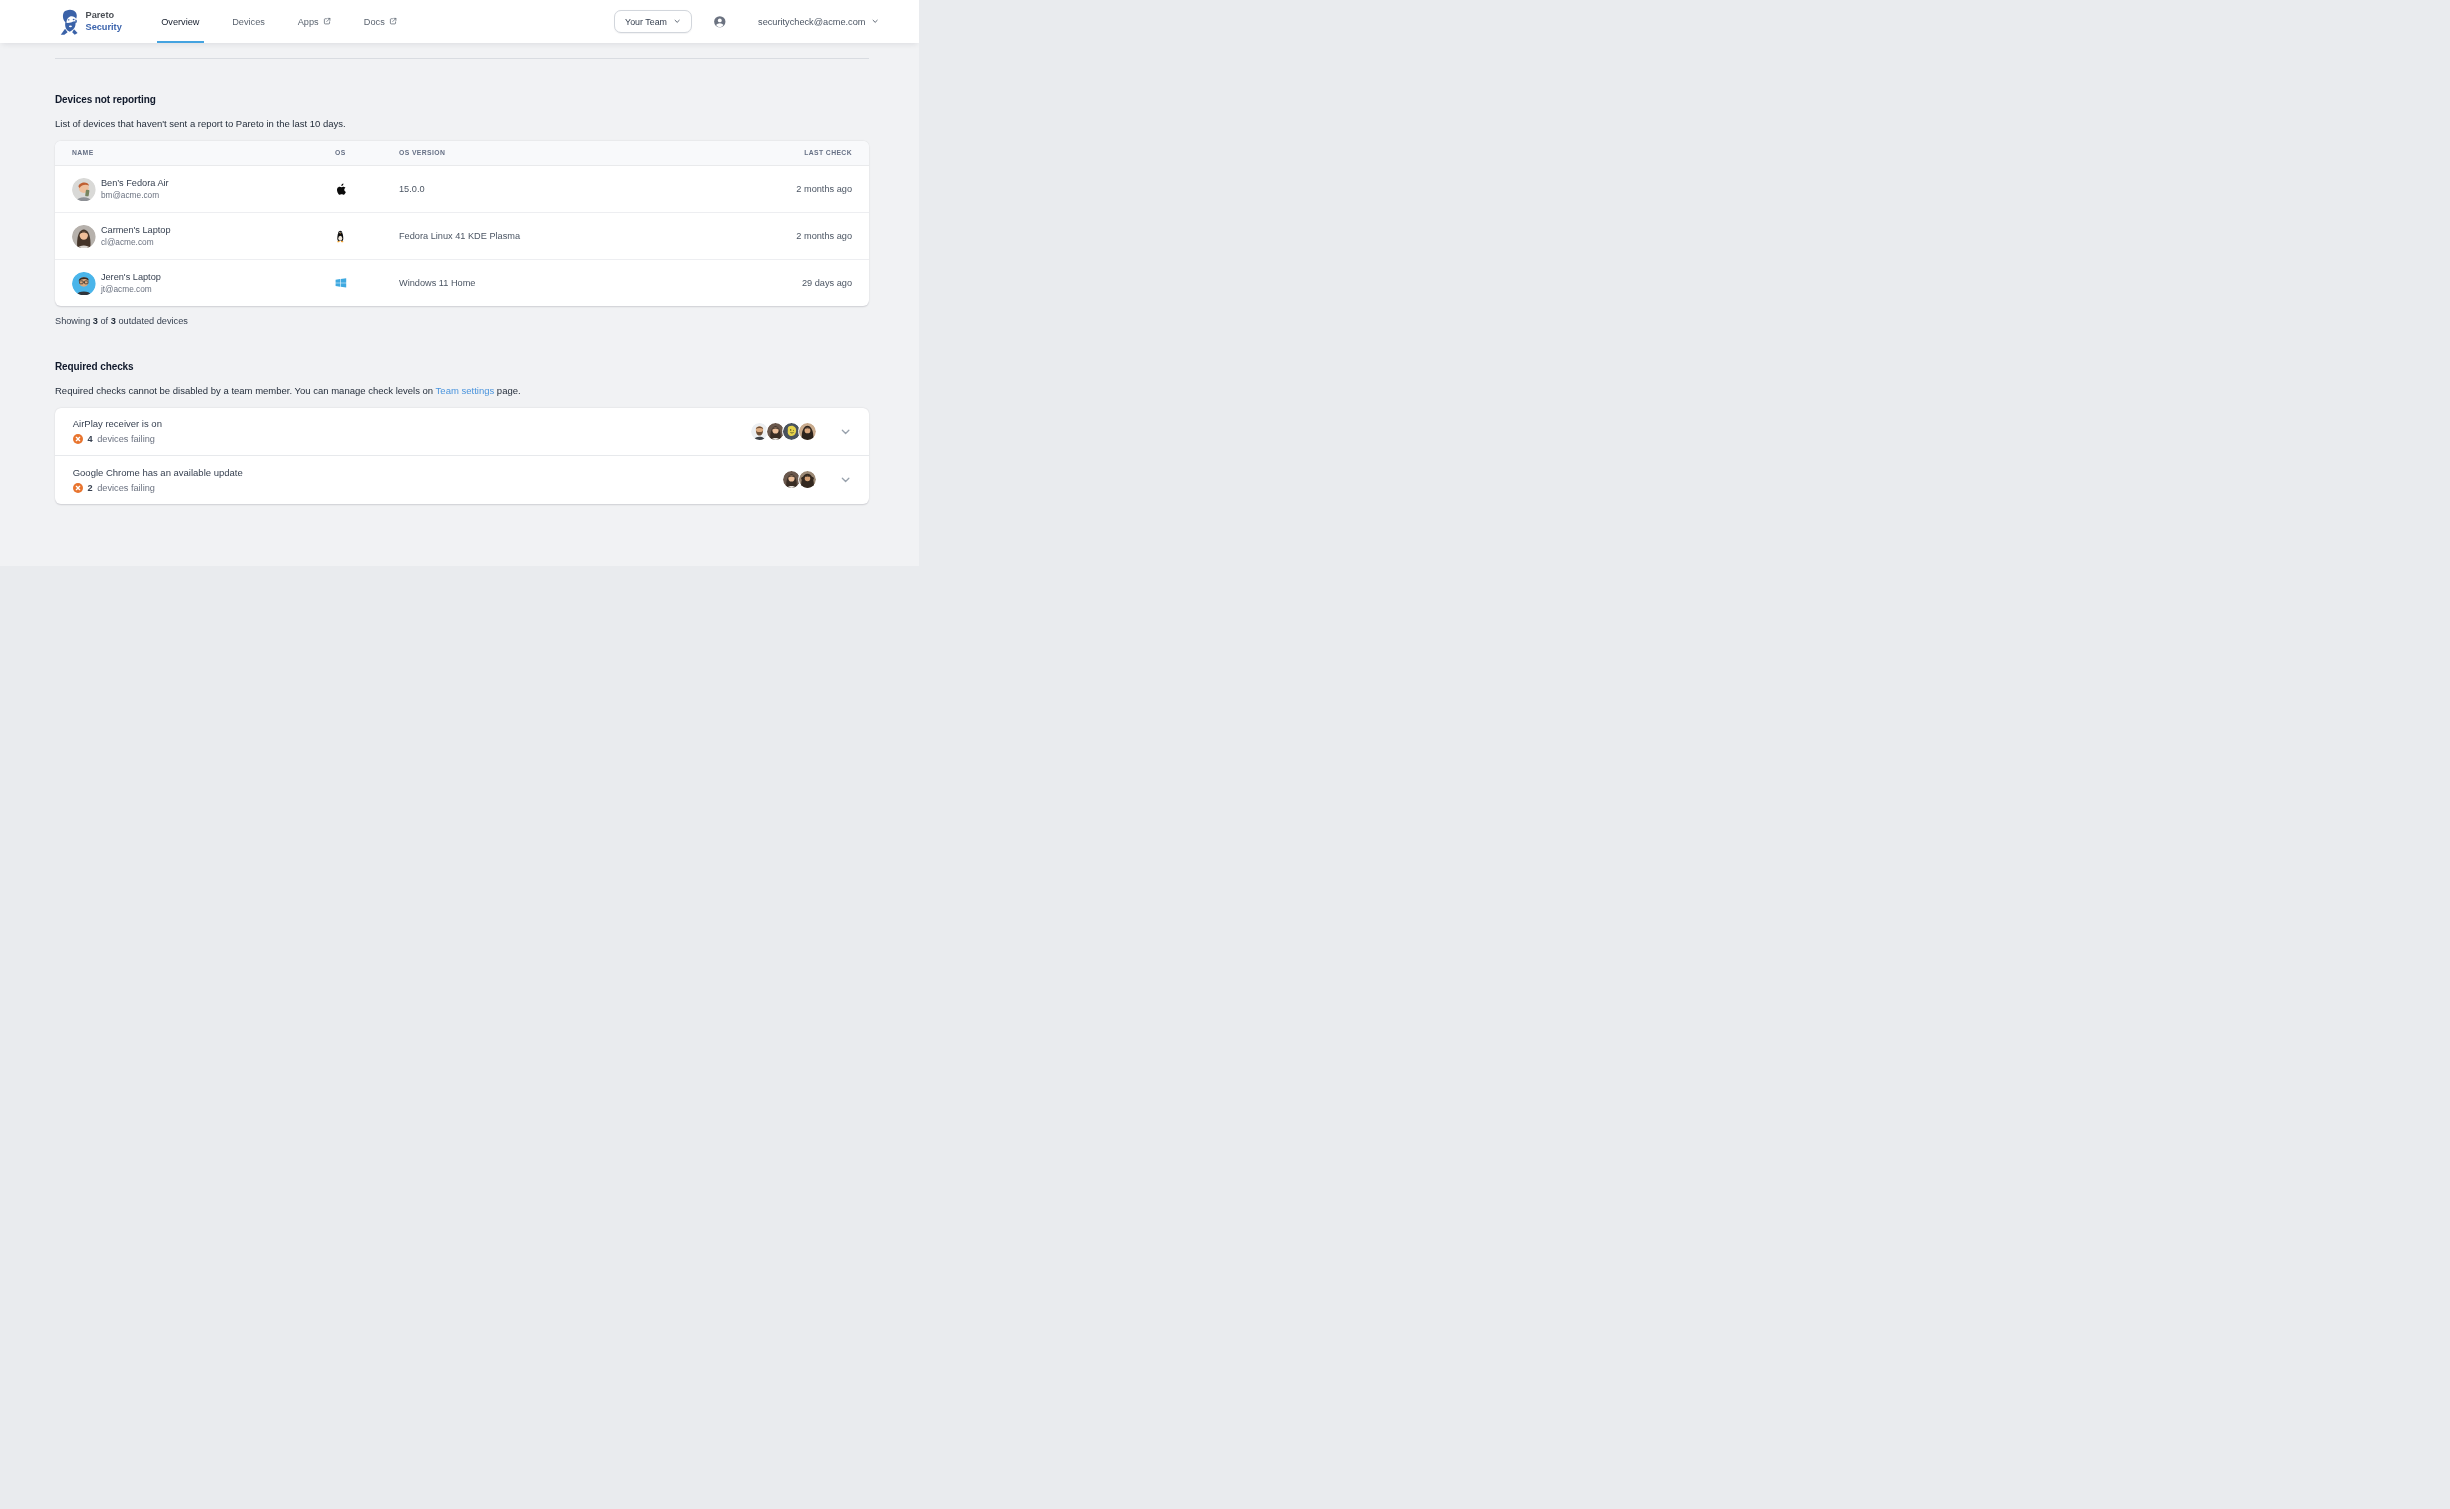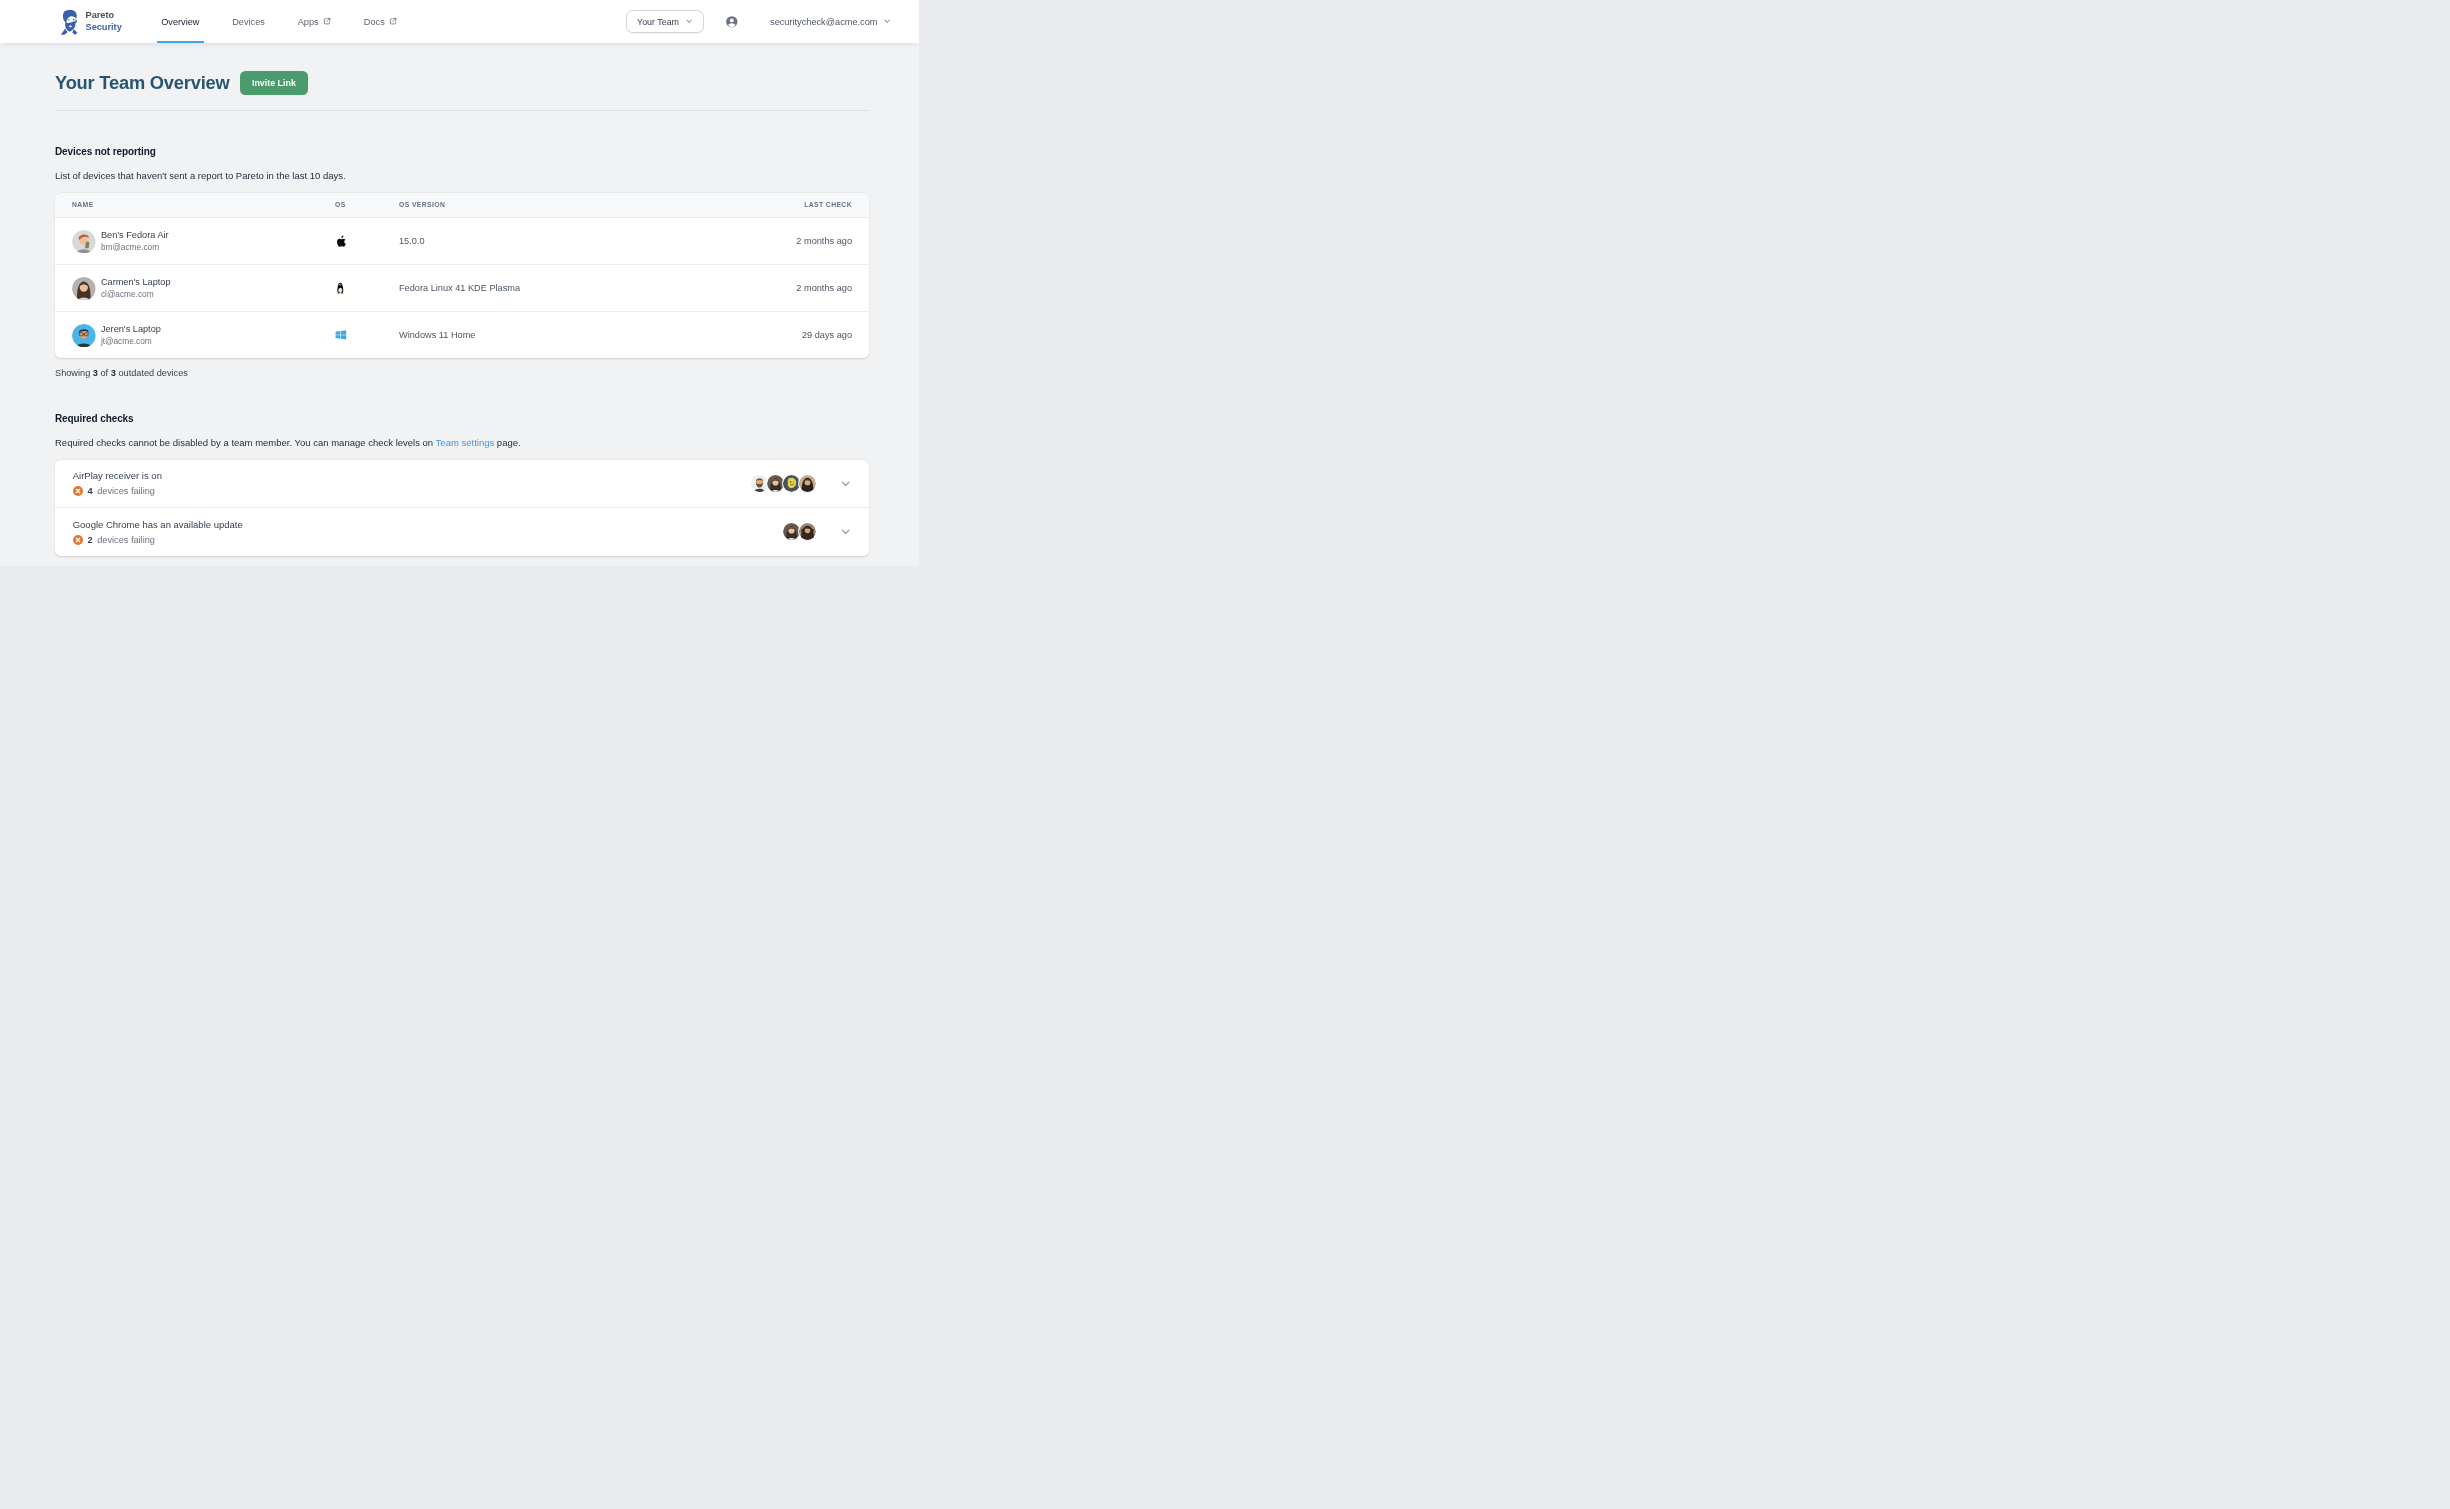--- a/index.html
+++ b/index.html
@@ -3,21 +3,21 @@
 <meta charset="utf-8">
 <style>
   * { margin:0; padding:0; box-sizing:border-box; }
   html,body { background:#e9ebee; }
   body { font-family:"Liberation Sans", sans-serif; }
   .viewport { position:relative; width:919px; height:566px; overflow:hidden; background:#f1f2f4; }
 
   
   header {
     position:relative; z-index:5; height:43px; background:#ffffff;
-    display:flex; align-items:center; padding:0 28px 0 59px;
+    display:flex; align-items:center; padding:0 40px 0 59px;
     box-shadow:0 3.5px 5.9px -2.4px rgba(16,24,40,.10);
   }
   .brand { display:flex; align-items:center; gap:6.5px; cursor:pointer; }
   .brand-text { display:flex; flex-direction:column; line-height:1.25; font-size:9.2px; font-weight:600; }
   .brand-l1 { color:#4b4f55; }
   .brand-l2 { color:#3c64ad; }
 
   nav { display:flex; align-items:stretch; height:43px; margin-left:37px; gap:28px; }
   .nav-item {
     position:relative; display:flex; align-items:center; gap:4.1px;
@@ -161,24 +161,20 @@
         <span class="user-email">securitycheck@acme.com</span>
         <svg class="chev" viewBox="0 0 24 24" fill="none" stroke="currentColor" stroke-width="2.6" stroke-linecap="round" stroke-linejoin="round">
             <path d="M6 9.5l6 6 6-6"></path>
           </svg>
       </div>
     </div>
   </header>
 
   <main>
 
-    <div class="title-row">
-      <h1>Your Team Overview</h1>
-      <button class="invite-btn">Invite Link</button>
-    </div>
 
     <hr class="rule">
 
     <section>
       <h2>Devices not reporting</h2>
       <p class="desc">List of devices that haven't sent a report to Pareto in the last 10 days.</p>
 
       <div class="card">
         <table>
           <colgroup>

